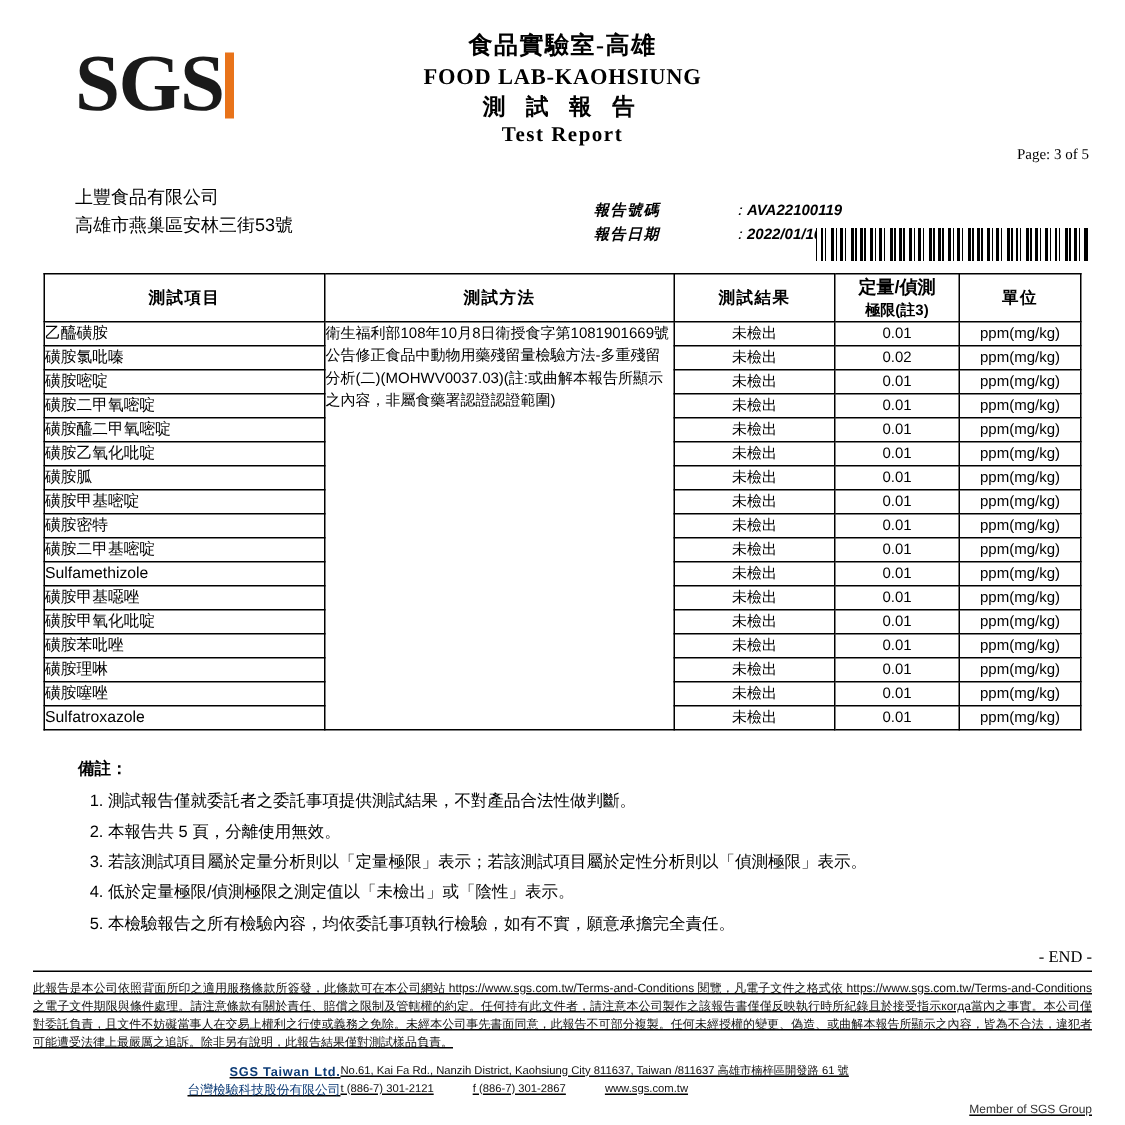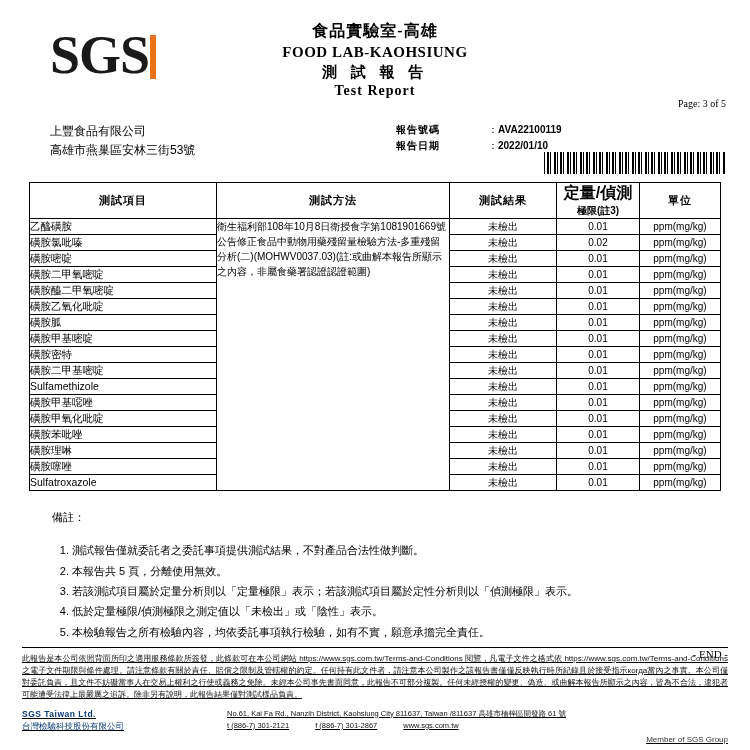--- a/index.html
+++ b/index.html
@@ -94,23 +94,24 @@
     position: absolute;
     left: 28px;
     top: 0;
     font-size: 12px;
     font-weight: normal;
     line-height: 1.55;
   }
   .report-meta {
     position: absolute;
     right: 2px;
-    top: 0;
+    top: 11px;
     width: 330px;
     font-size: 10px;
+    font-style: italic;
   }
   .meta-row {
     display: flex;
     align-items: baseline;
     line-height: 1.6;
   }
   .meta-label {
     width: 92px;
     font-weight: bold;
     letter-spacing: 1px;
@@ -154,21 +155,21 @@
     font-weight: bold;
     text-align: center;
     vertical-align: middle;
     letter-spacing: 1px;
   }
   .col-item   { width: 186px; }
   .col-method { width: 232px; }
   .col-result { width: 106px; }
   .col-limit  { width: 82px; }
   .col-unit   { width: 80px; }
-  .th-limit-l1 { display: block; font-size: 16px; letter-spacing: 0; }
+  .th-limit-l1 { display: block; font-size: 12px; letter-spacing: 0; }
   .th-limit-l2 { display: block; font-size: 10px; letter-spacing: 0; }
 
   table.results tbody td {
     height: 15px;
     line-height: 15px;
   }
   td.item {
     padding-left: 10px;
     font-size: 10.5px;
     white-space: nowrap;
@@ -184,22 +185,22 @@
     line-height: 1.45;
   }
 
   
   .notes {
     margin: 16px 0 0 30px;
     font-size: 11px;
     line-height: 1.85;
   }
   .notes .n-title {
-    font-weight: normal;
-    margin-bottom: 13px;
+    font-weight: bold;
+    margin-bottom: 1px;
   }
   .notes ol {
     margin: 0;
     padding-left: 20px;
   }
   .notes li {
     margin: 0;
   }
   .end-mark {
     text-align: right;
@@ -227,21 +228,21 @@
     text-align: justify;
     color: #111;
   }
   .footer-bottom {
     display: flex;
     margin-top: 6px;
     align-items: flex-start;
   }
   .footer-left {
     width: 205px;
-    text-align: left;
+    text-align: right;
     font-size: 8.5px;
     line-height: 1.5;
   }
   .footer-left .fl1 {
     font-weight: bold;
     color: #0b3a75;
     letter-spacing: 0.5px;
   }
   .footer-left .fl2 {
     color: #0b3a75;

